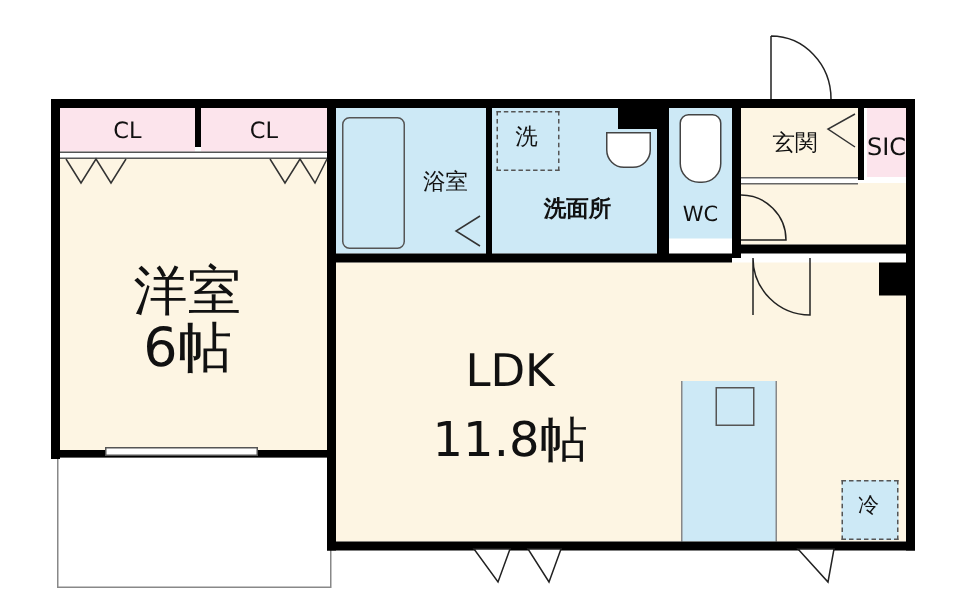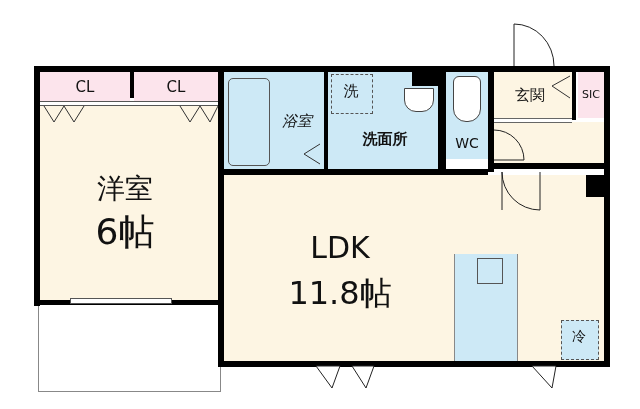--- a/index.html
+++ b/index.html
@@ -76,21 +76,21 @@
 <svg width="20" height="20" style="left:302px;top:144px;">
   <path d="M18 0 L2 10 L18 20" fill="none" stroke="#333" stroke-width="1"></path>
 </svg>
 <svg width="20" height="24" style="left:552px;top:76px;">
   <path d="M18 0 L0 10 L18 22" fill="none" stroke="#333" stroke-width="1"></path>
 </svg>
 <div class="abs" style="left:70px;top:298px;width:100px;height:4px;border:1px solid #555;background:#fff;"></div>
 
 <div class="lbl" style="left:40px;top:78px;width:90px;font-size:15px;">CL</div>
 <div class="lbl" style="left:134px;top:78px;width:84px;font-size:15px;">CL</div>
-<div class="lbl" style="left:60px;top:170px;width:130px;font-size:28px;">洋室</div>
+<div class="lbl" style="left:60px;top:170px;width:130px;font-size:36px;">洋室</div>
 <div class="lbl" style="left:60px;top:208px;width:130px;font-size:36px;">6帖</div>
-<div class="lbl" style="left:272px;top:112px;width:50px;font-size:15px;font-style:italic;">浴室</div>
+<div class="lbl" style="left:272px;top:112px;width:50px;font-size:15px;">浴室</div>
 <div class="lbl" style="left:340px;top:130px;width:90px;font-size:15px;font-weight:bold;">洗面所</div>
 <div class="lbl" style="left:446px;top:135px;width:42px;font-size:14px;text-align:center;">WC</div>
 <div class="lbl" style="left:500px;top:86px;width:60px;font-size:15px;">玄関</div>
-<div class="lbl" style="left:576px;top:88px;width:30px;font-size:11px;">SIC</div>
+<div class="lbl" style="left:576px;top:88px;width:30px;font-size:16px;">SIC</div>
 <div class="lbl" style="left:270px;top:230px;width:140px;font-size:30px;">LDK</div>
 <div class="lbl" style="left:260px;top:272px;width:160px;font-size:32px;">11.8帖</div>
 
 </body></html>

